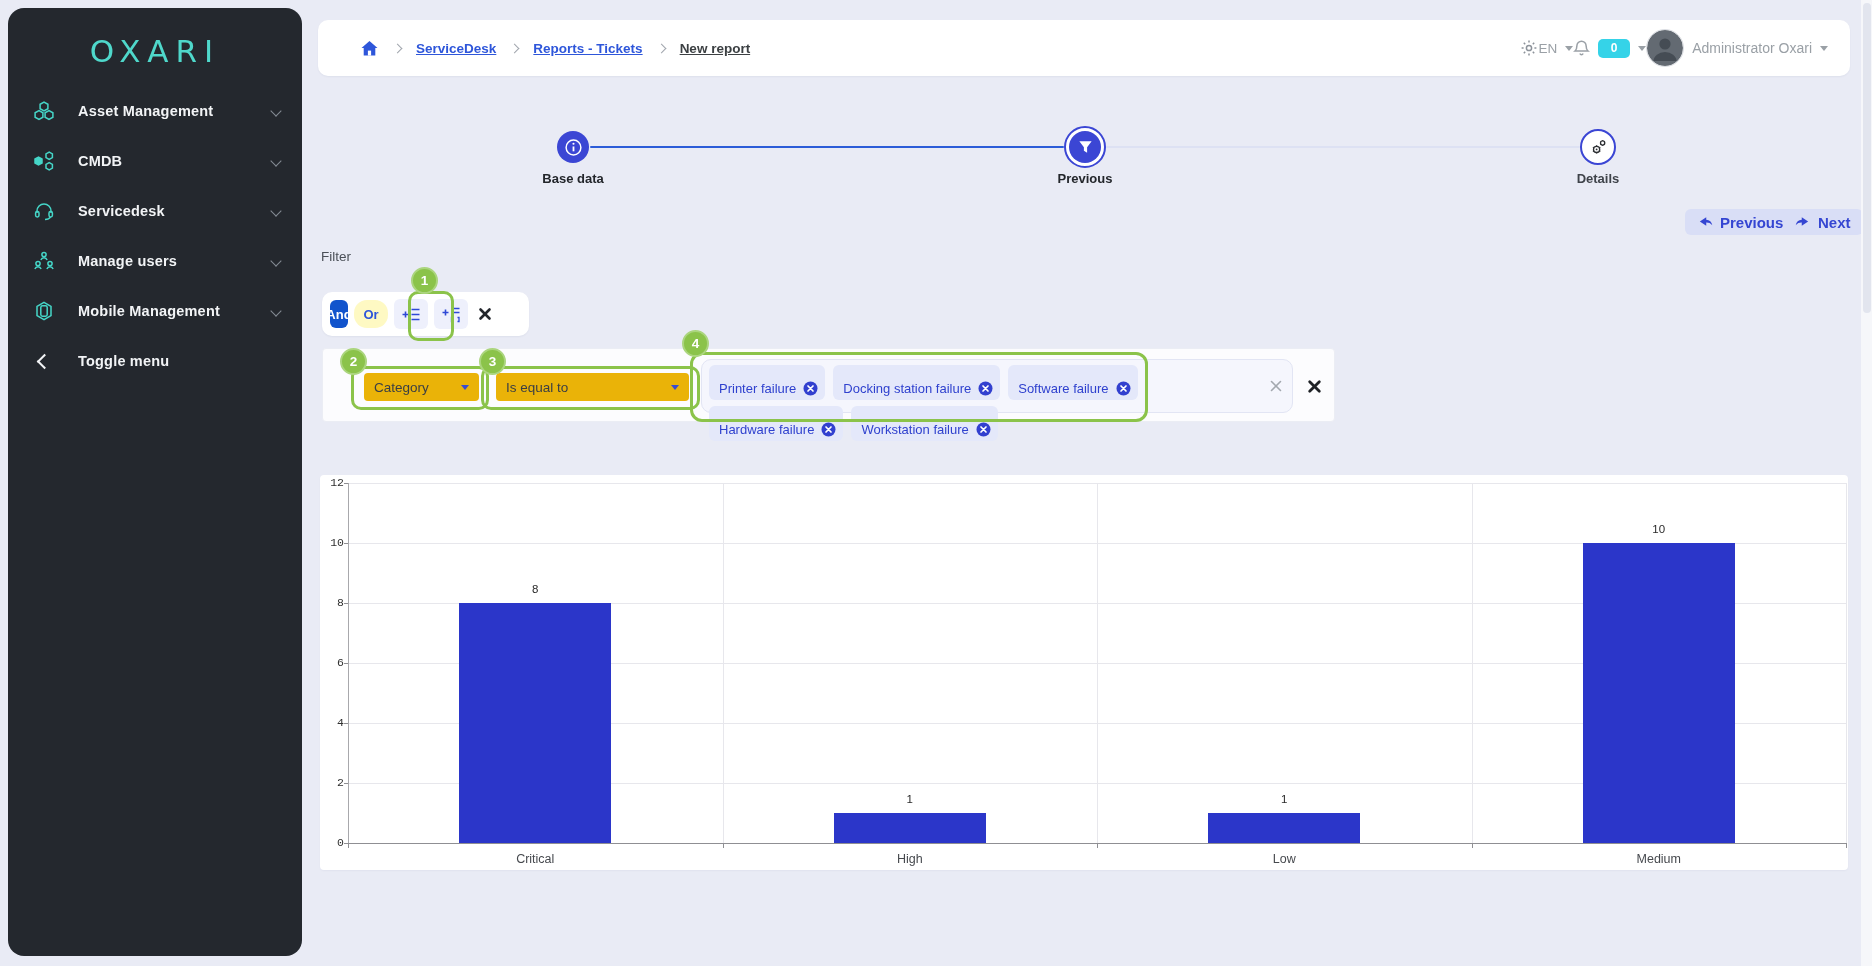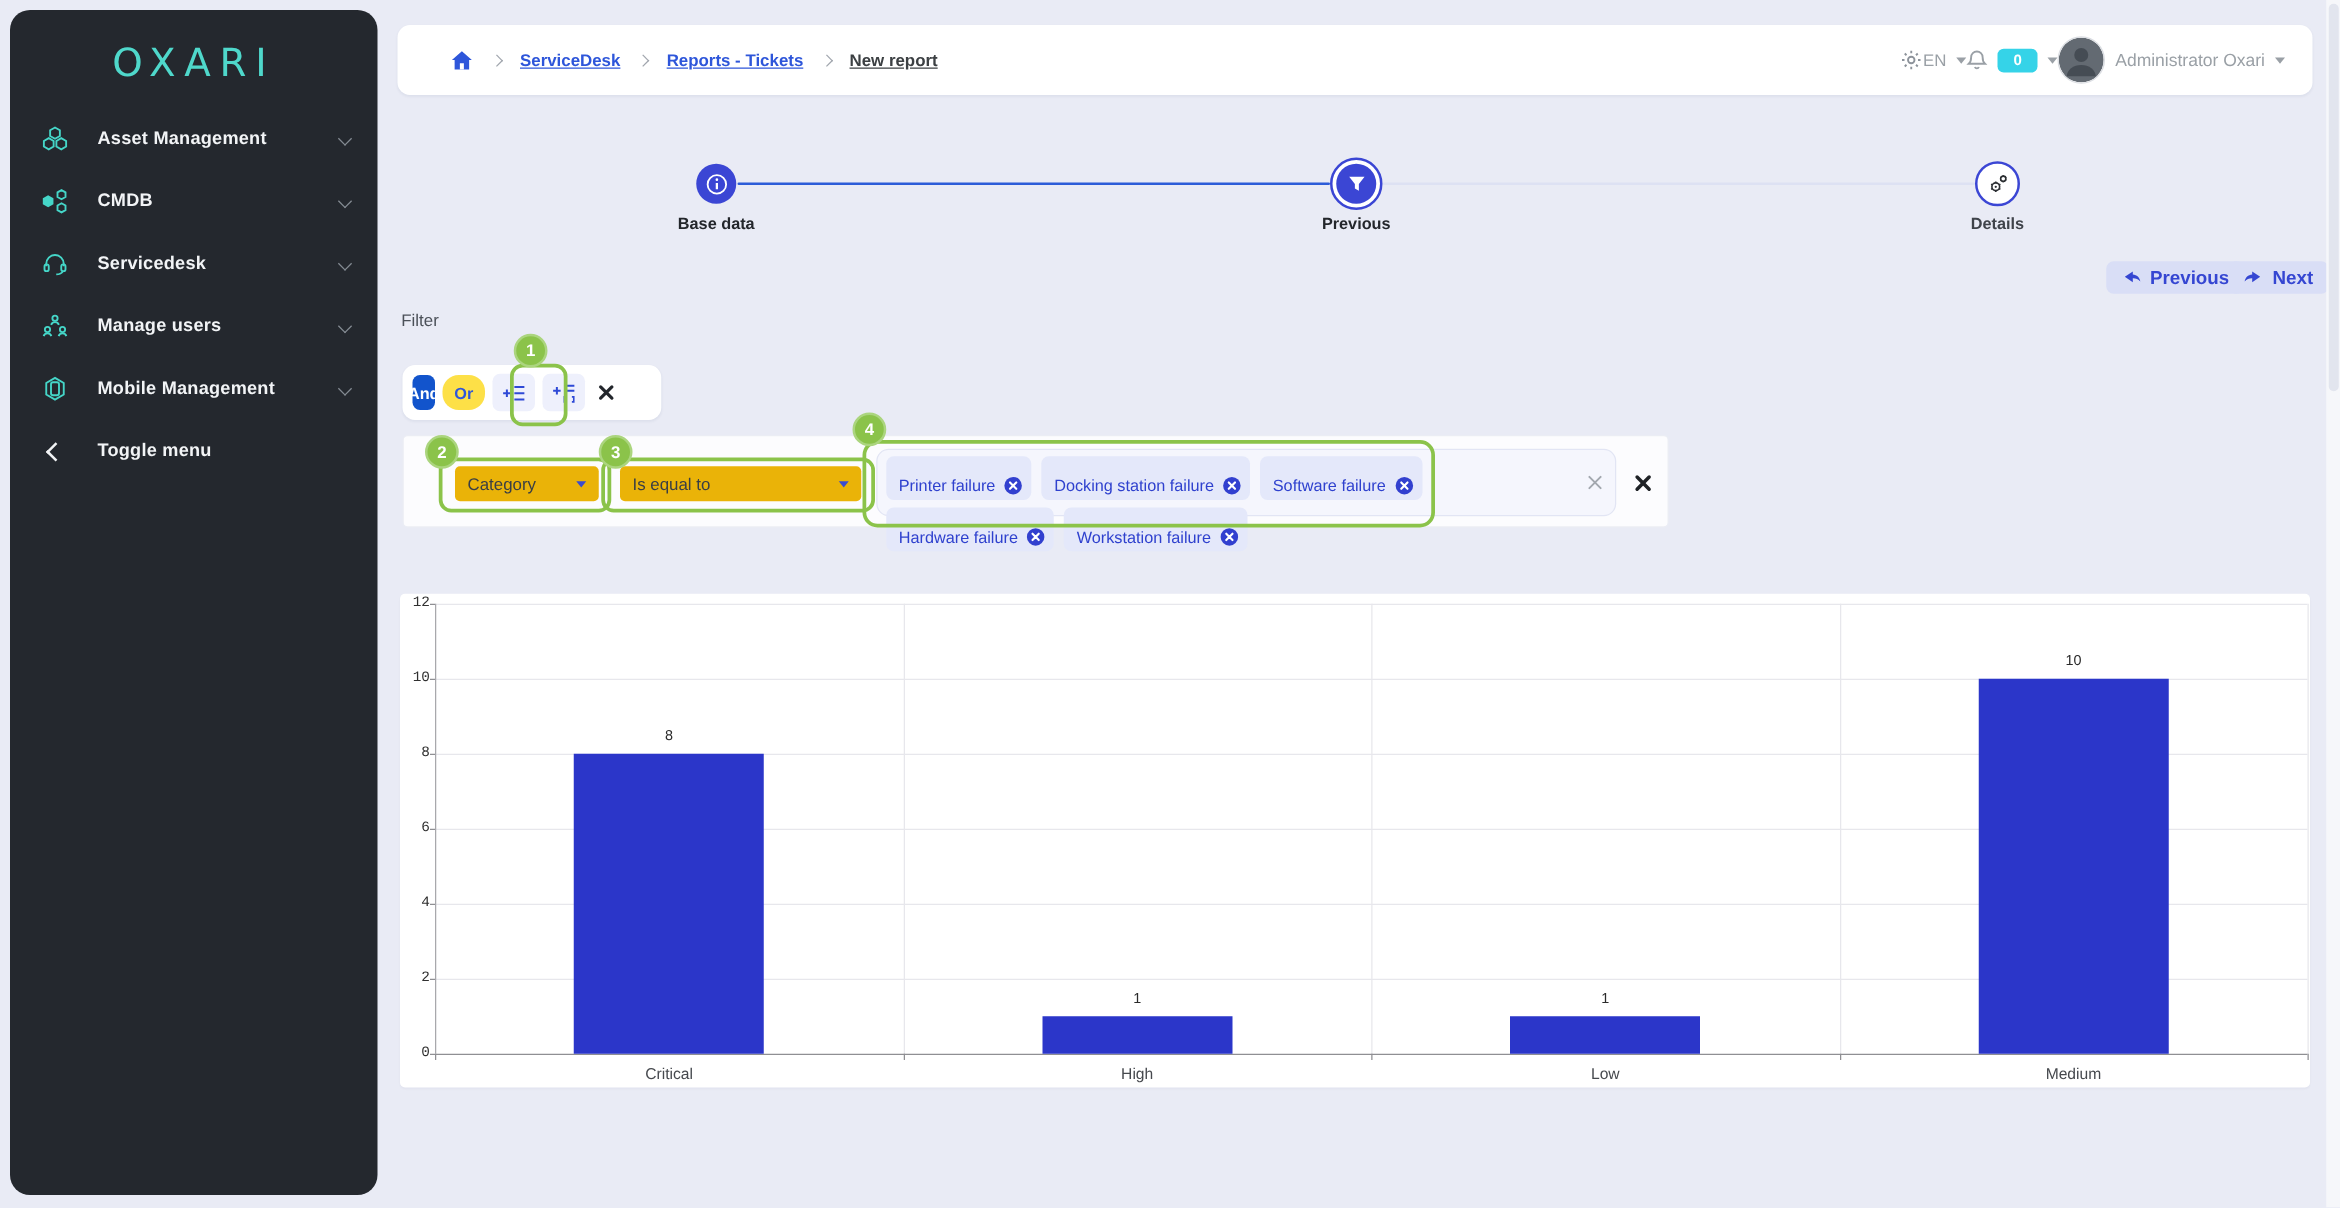--- a/index.html
+++ b/index.html
@@ -56,21 +56,21 @@
   .pn-btn{position:absolute;height:26px;border-radius:6px;background:#d9def6;color:#3546d2;font-size:15px;font-weight:600;display:inline-flex;align-items:center;gap:7px;padding:0 12px;cursor:pointer;}
 
   
   .filter-label{position:absolute;left:321px;top:249px;font-size:13.5px;color:#4b5058;}
   .logic-box{
     position:absolute;left:322px;top:292px;width:207px;height:44px;background:#fff;border-radius:10px;
     display:flex;align-items:center;gap:6px;box-sizing:border-box;padding:0 8px;box-shadow:0 1px 2px rgba(25,35,80,.05);
   }
   .logic-btn{height:28px;border-radius:6px;font-size:13px;display:flex;align-items:center;justify-content:center;cursor:pointer;}
   .logic-and{width:18px;background:#1254cc;color:#fff;font-weight:700;}
-  .logic-or{width:34px;background:#fde047;color:#2e56da;font-weight:600;border-radius:13px;}
+  .logic-or{width:34px;background:#fef9c3;color:#2e56da;font-weight:600;border-radius:13px;}
   .icon-btn{width:34px;height:30px;border-radius:6px;background:#eef0fc;display:flex;align-items:center;justify-content:center;cursor:pointer;}
   .x-btn{width:22px;height:22px;display:flex;align-items:center;justify-content:center;cursor:pointer;}
 
   .cond-panel{
     position:absolute;left:322px;top:348px;width:1013px;height:74px;background:#fcfcfe;border:1px solid #ebedf4;border-radius:4px;box-sizing:border-box;
   }
   .select{
     position:absolute;height:28px;background:#eab308;border-radius:4px;display:flex;align-items:center;
     font-size:13.5px;color:#393e45;box-sizing:border-box;padding:0 10px;cursor:pointer;
   }

